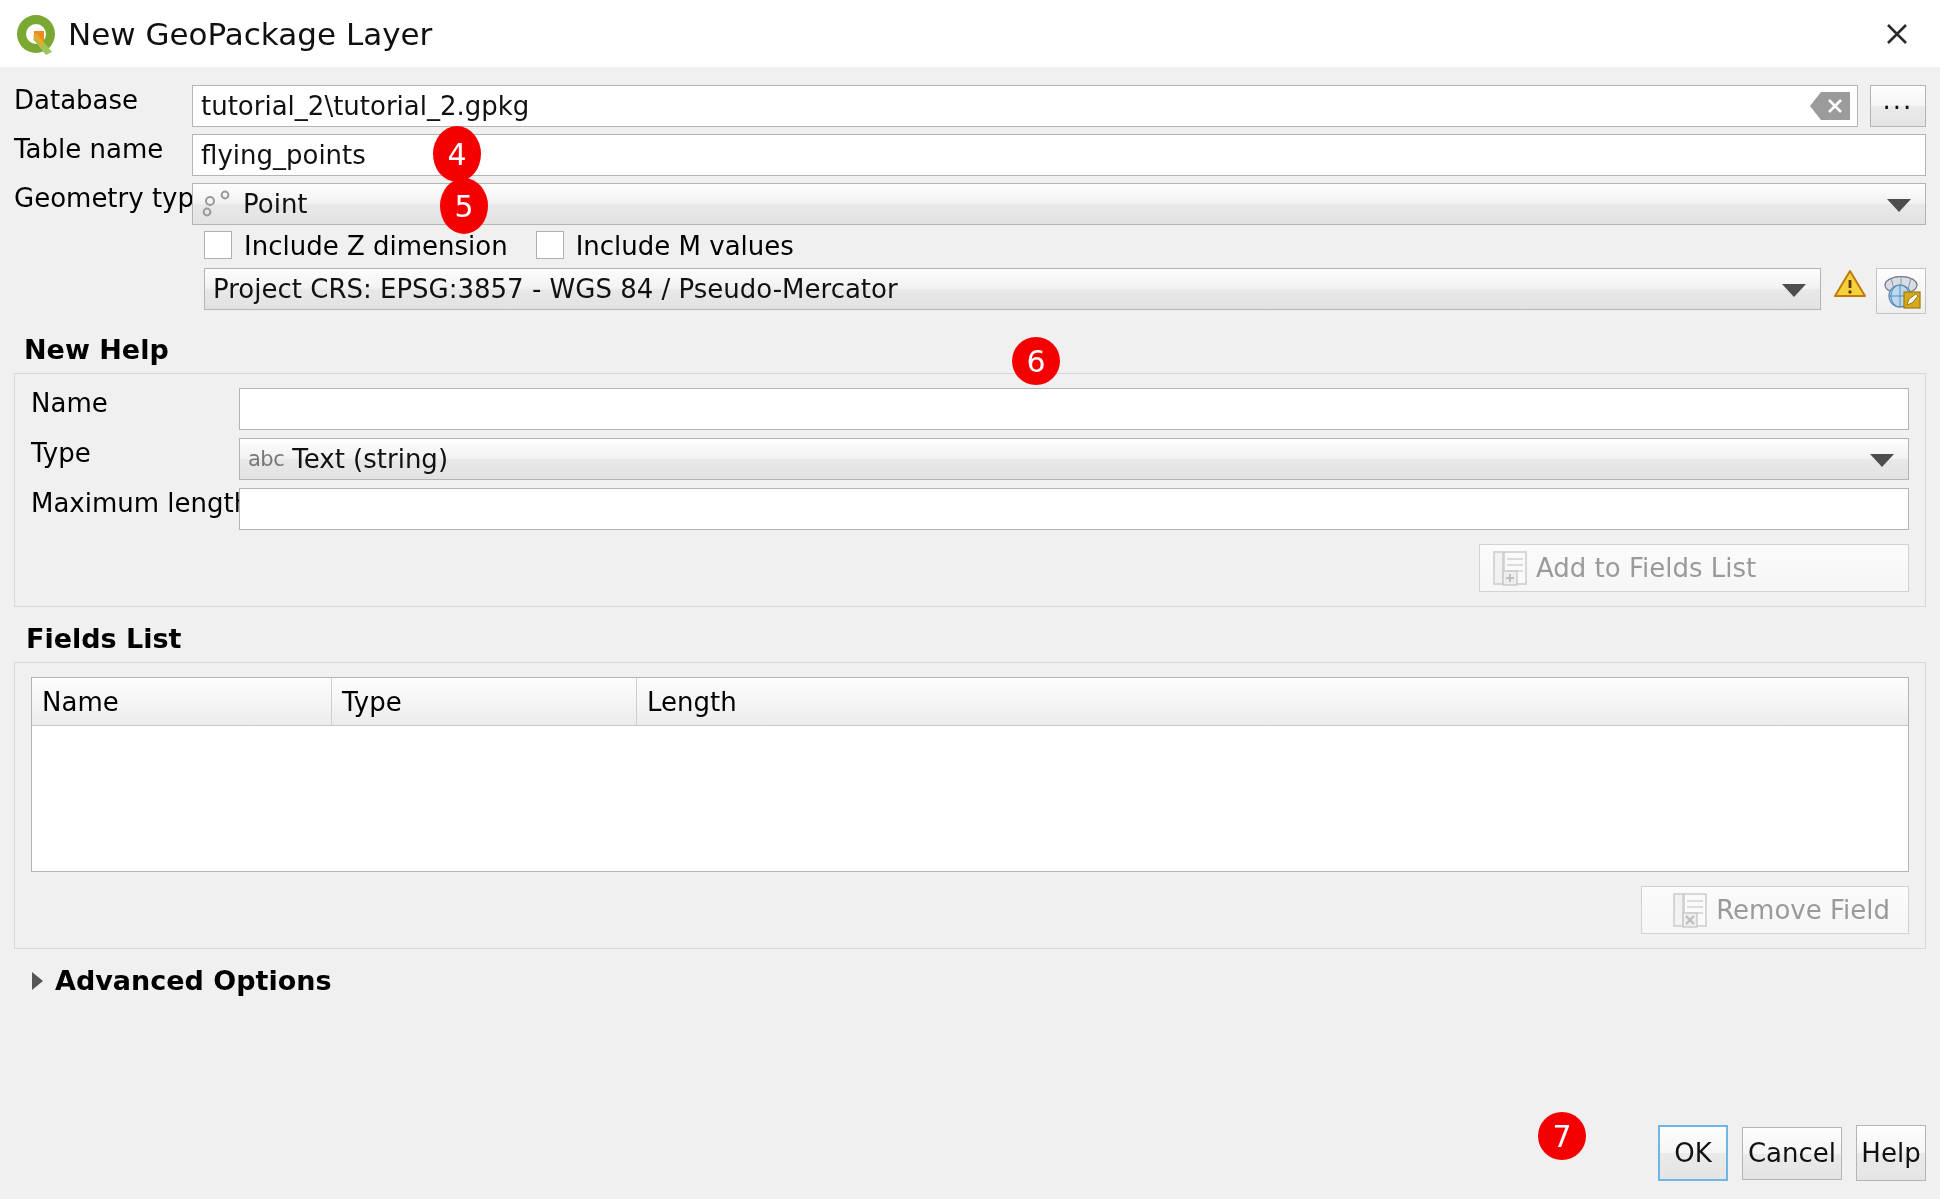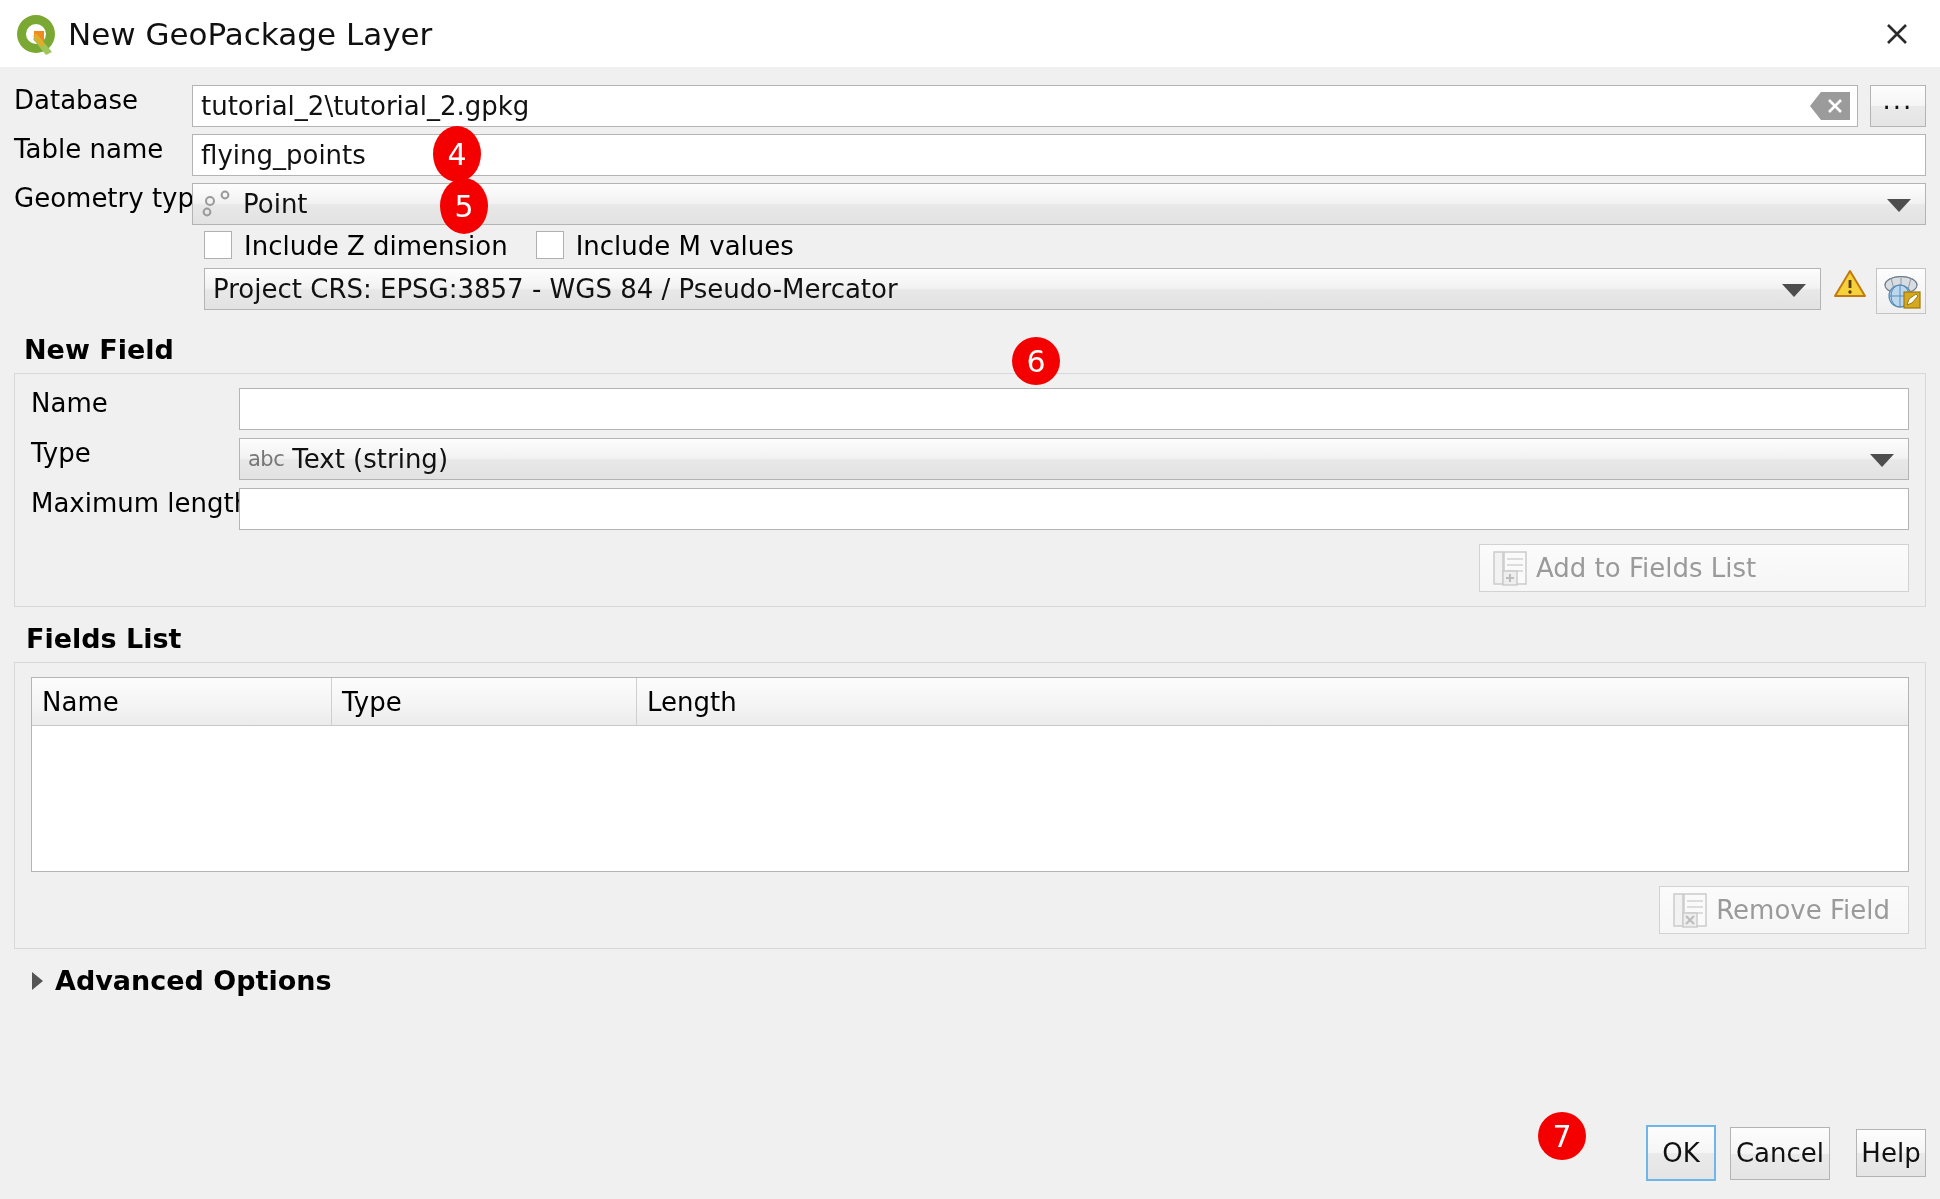--- a/index.html
+++ b/index.html
@@ -160,21 +160,21 @@
   #name-input, #maxlen-input { flex: 1 1 auto; }
   #type-combo { flex: 1 1 auto; }
   #abc-icon {
     font-size: 21px; color: #777; margin-right: 8px;
     font-family: "DejaVu Sans", "Liberation Sans", sans-serif;
     letter-spacing: -0.5px;
   }
   #add-field-row { display: flex; justify-content: flex-end; margin-top: 14px; }
   #add-field-btn { height: 48px; padding: 0 18px 0 10px; min-width: 430px; justify-content: flex-start; }
   #remove-field-row { display: flex; justify-content: flex-end; margin-top: 14px; }
-  #remove-field-btn { height: 48px; padding: 0 18px 0 10px; min-width: 216px; justify-content: flex-start; }
+  #remove-field-btn { height: 48px; padding: 0 18px 0 28px; min-width: 216px; justify-content: flex-start; }
 
   .icon-fieldlist { width: 40px; height: 38px; margin-right: 6px; flex: 0 0 auto; }
 
   
   #fields-table {
     border: 1px solid #b4b4b4;
     background: #ffffff;
   }
   #fields-head { display: flex; height: 48px; background: linear-gradient(to bottom,#fcfcfc,#ececec); }
   .th {
@@ -207,21 +207,21 @@
   #advanced-label { font-size: 27px; font-weight: bold; color: #000; }
 
   
   #footer {
     position: absolute;
     right: 14px; bottom: 18px;
     display: flex; align-items: center;
   }
   #ok-btn { width: 70px; height: 56px; margin-left: 14px; }
   #cancel-btn { width: 100px; height: 53px; margin-left: 14px; }
-  #help-btn { width: 70px; height: 48px; margin-left: 26px; }
+  #help-btn { width: 70px; height: 56px; margin-left: 14px; }
 
   
   .badge {
     position: absolute;
     background: #f40000;
     color: #ffffff;
     border-radius: 50%;
     display: flex; align-items: center; justify-content: center;
     font-size: 30px;
     font-family: "DejaVu Sans", "Liberation Sans", sans-serif;
@@ -322,21 +322,21 @@
             <circle cx="19" cy="24" r="11" fill="#bcd8ef" stroke="#5a8cb5" stroke-width="1.2"></circle>
             <path d="M8 24 L30 24 M19 13 L19 35" stroke="#5a8cb5" stroke-width="1" fill="none"></path>
             <path d="M19 13 A9 11 0 0 1 19 35 A9 11 0 0 1 19 13" fill="none" stroke="#5a8cb5" stroke-width="1"></path>
             <rect x="23" y="20" width="16" height="16" fill="#d6a81d" stroke="#9c7a0d" stroke-width="1.2"></rect>
             <path d="M26 33 L28 27 L35 22 L37 24 L31 31 Z" fill="#ffffff" stroke="#9c7a0d" stroke-width="1"></path>
           </svg>
         </span>
       </div>
     </div>
 
-    <div class="group-title">New Field</div>
+    <div class="group-title">New Help</div>
     <div class="group-frame" id="newfield-frame">
 
       <div class="row">
         <span class="lbl">Name</span>
         <div class="lineedit" id="name-input">
           <span></span>
         </div>
       </div>
 
       <div class="row">

